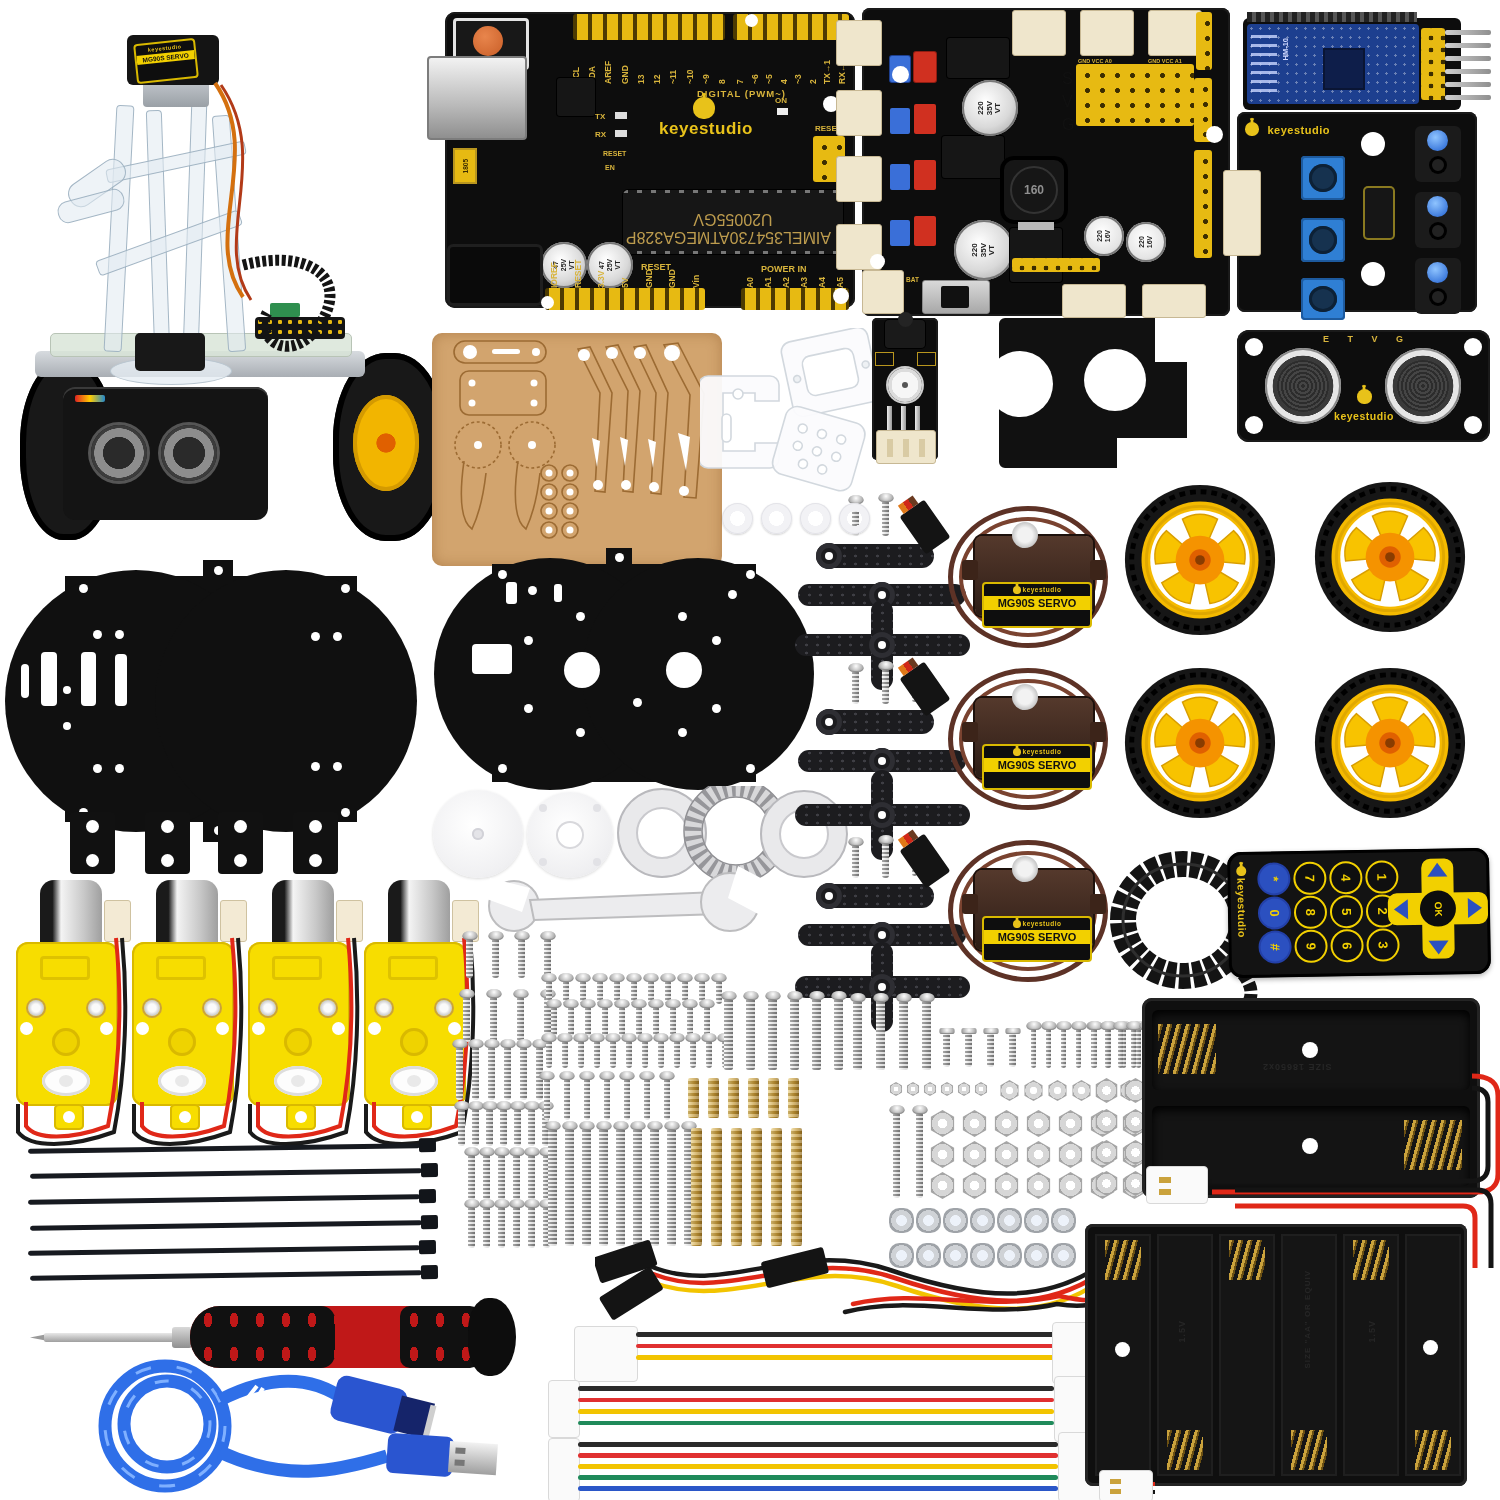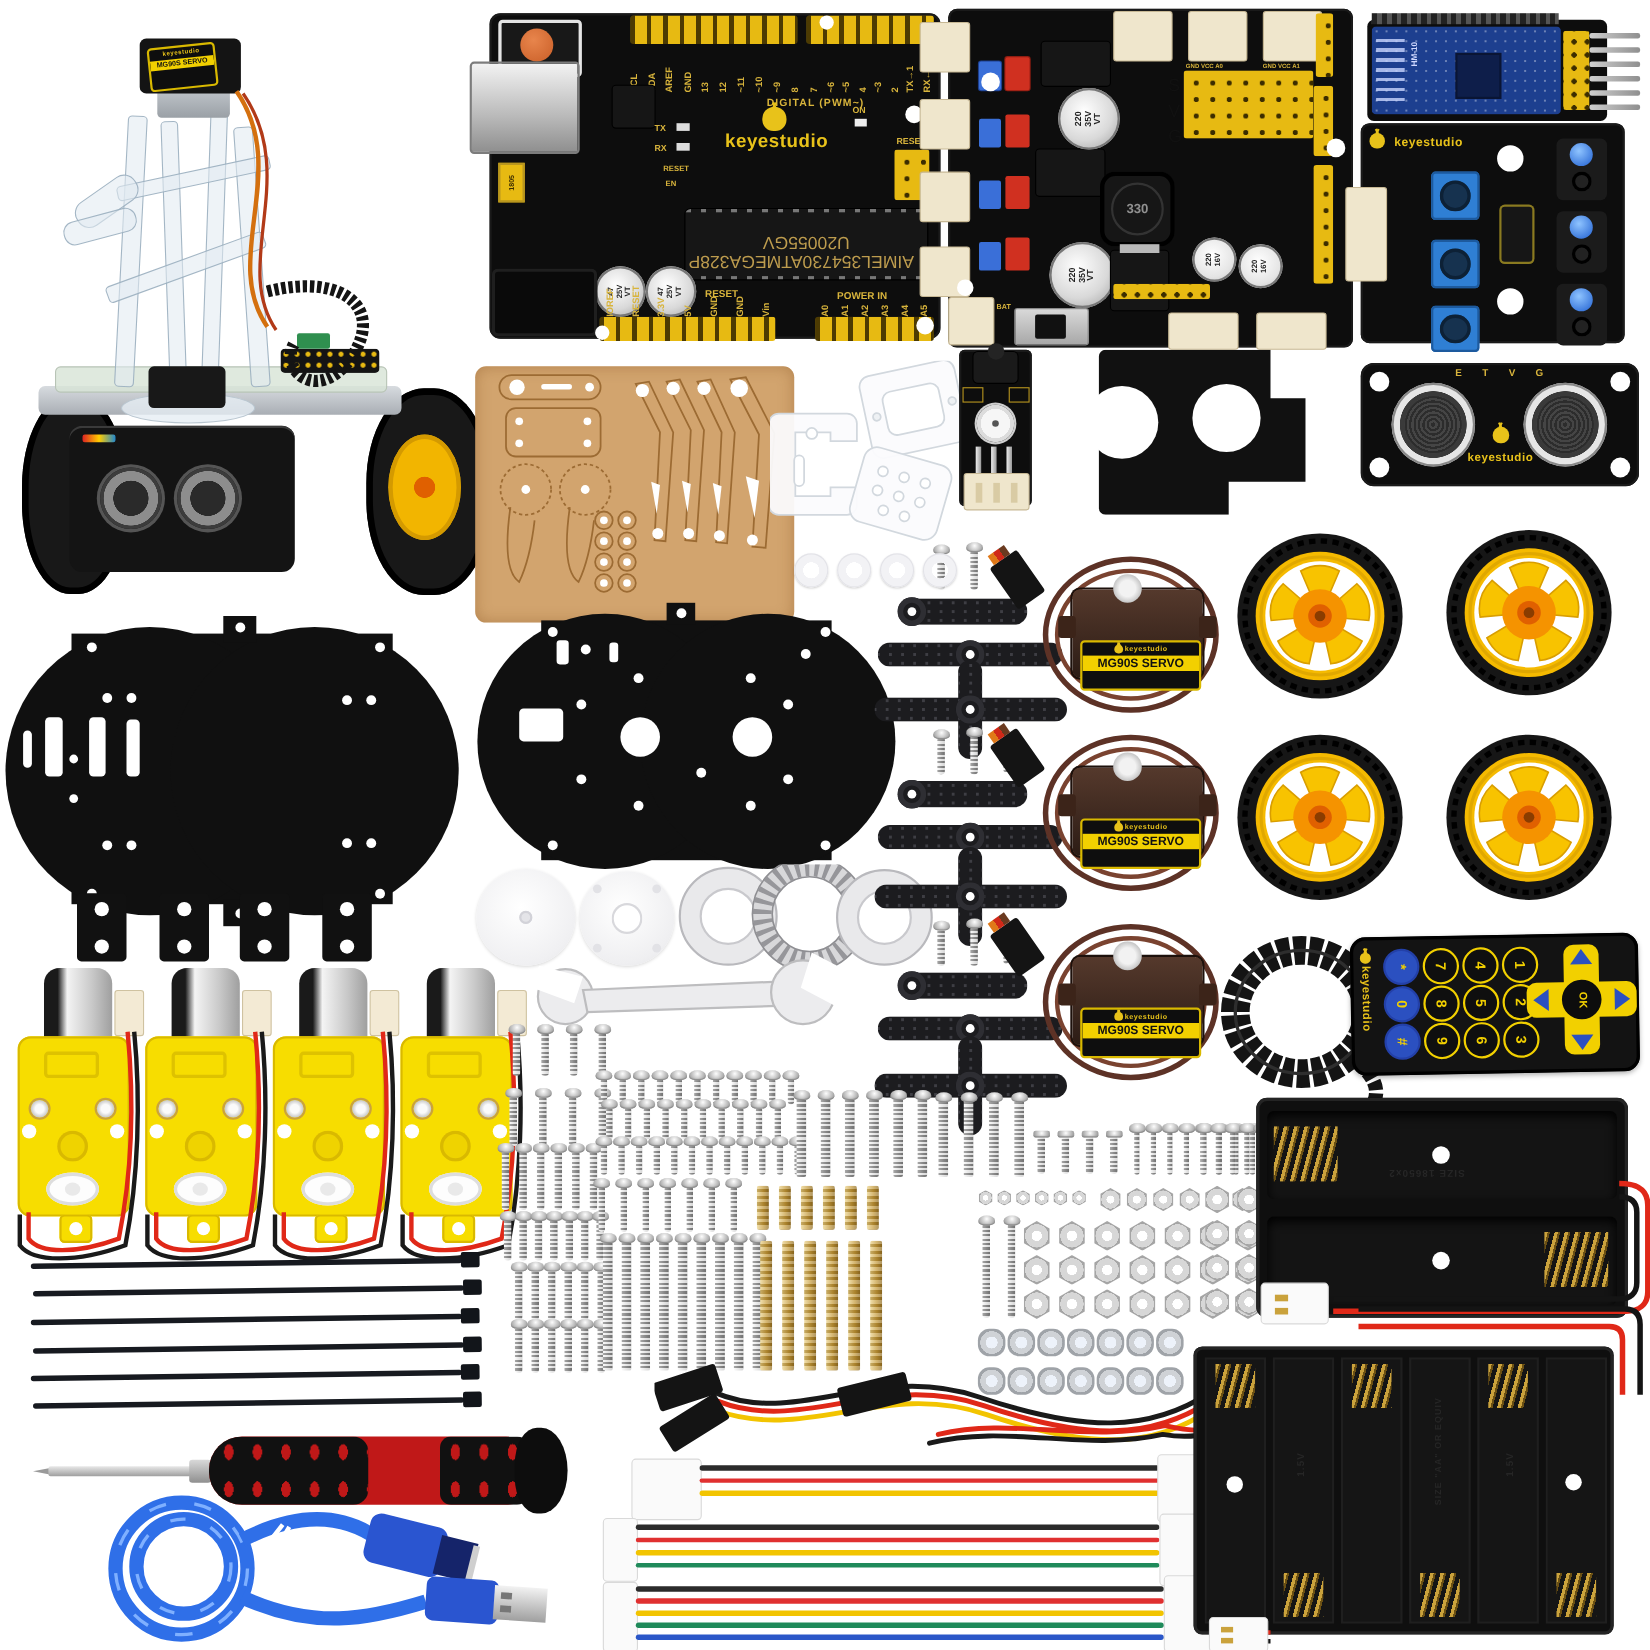--- a/index.html
+++ b/index.html
@@ -257,21 +257,21 @@
 35V
 VT</span>
       </div>
     <div class="cap" style="left:92px;top:212px;width:60px;height:60px">
         <span style="font-size:8px">220
 35V
 VT</span>
       </div>
     <div class="a" style="left:138px;top:148px;width:68px;height:68px;background:#161616;border-radius:14px;box-shadow:inset 0 0 0 4px #000">
       <div class="a" style="inset:10px;border-radius:50%;border:2px solid #333;display:flex;align-items:center;justify-content:center">
-        <span style="color:#909090;font-weight:bold;font-size:12px">330</span>
+        <span style="color:#909090;font-weight:bold;font-size:12px">160</span>
       </div>
     </div>
     <div class="a" style="left:200px;top:62px;display:flex;flex-direction:column;gap:5px">
         <span>S</span>
         <span>V</span>
         <span>G</span>
       </div>
     <div class="ydots" style="left:214px;top:56px;width:118px;height:62px"></div>
     <div class="ydots" style="left:334px;top:4px;width:16px;height:58px"></div>
     <div class="ydots" style="left:332px;top:70px;width:18px;height:64px"></div>

